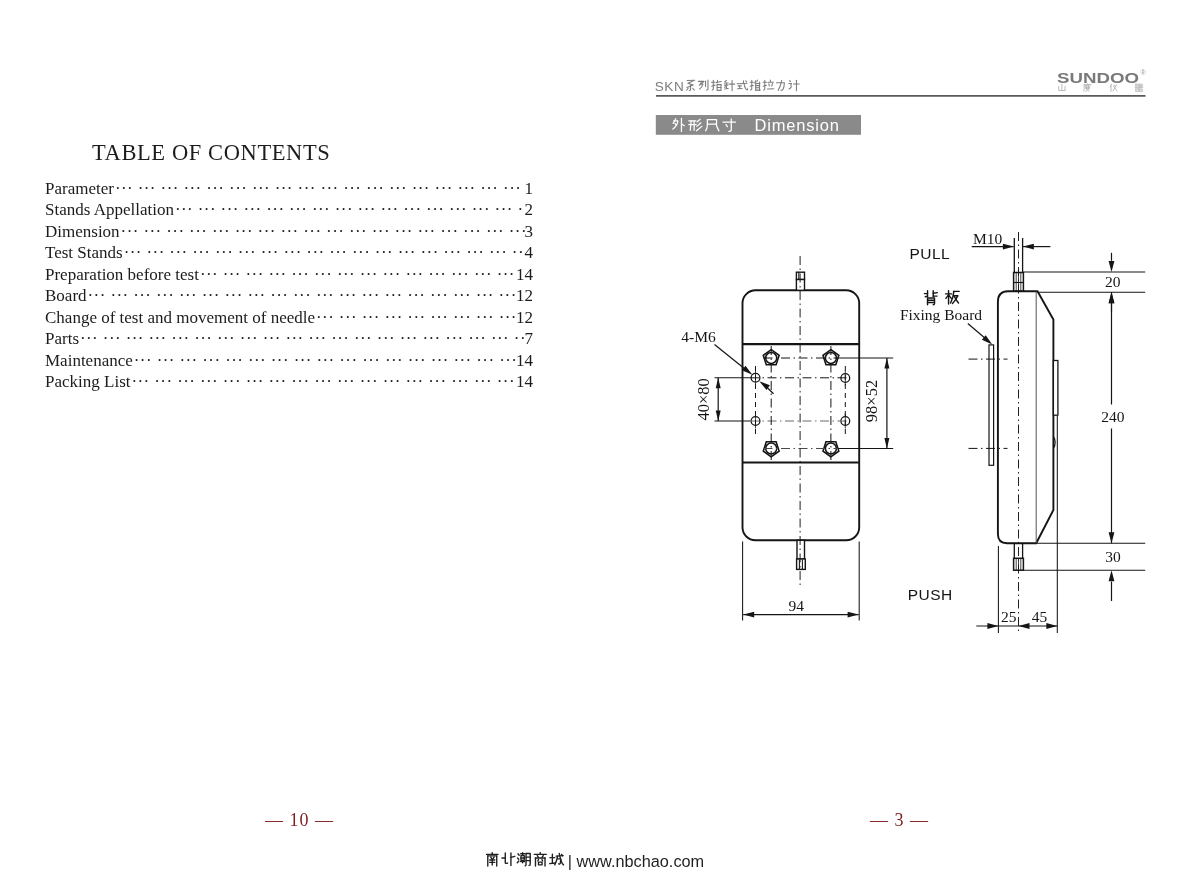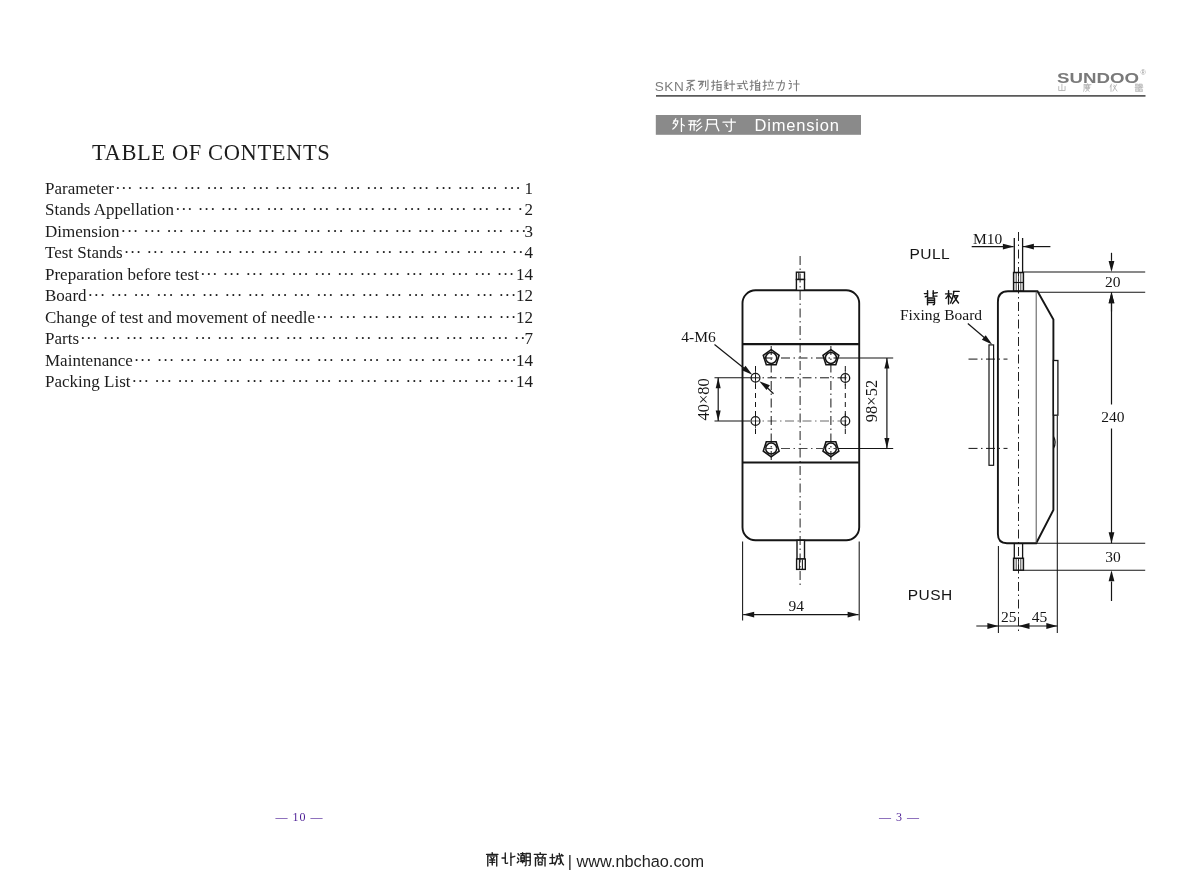--- a/index.html
+++ b/index.html
@@ -1,20 +1,20 @@
 <!DOCTYPE html>
 <html><head><meta charset="utf-8"><style>
 html,body{margin:0;padding:0;background:#ffffff;width:1200px;height:887px;overflow:hidden}
 #page{position:relative;width:1200px;height:887px;font-family:"Liberation Serif",serif;color:#1c1c1c}
 #toctitle{position:absolute;left:92px;top:140px;width:420px;text-align:left;font-size:22.5px;letter-spacing:0.6px;white-space:nowrap}
 .row{position:absolute;left:45px;width:488px;height:21px;font-size:17px;display:flex;align-items:flex-start;white-space:nowrap}
 .rt{flex:0 0 auto}
 .dots{flex:1 1 auto;overflow:hidden;padding:0 1px;letter-spacing:0.4px}
 .rn{flex:0 0 auto}
-.pagefoot{position:absolute;font-size:12px;color:#4c1d95;letter-spacing:1px;white-space:nowrap}
+.pagefoot{position:absolute;font-size:18px;color:#7f1d1d;letter-spacing:1px;white-space:nowrap}
 </style></head><body>
 <div id="page">
 
 <div id="toctitle">TABLE OF CONTENTS</div>
 
 <div class="row" style="top:178.5px">
       <span class="rt">Parameter</span>
       <span class="dots"><span>··· ··· ··· ··· ··· ··· ··· ··· ··· ··· ··· ··· ··· ··· ··· ··· ··· ··· ··· ··· ··· ··· ··· ··· ··· ··· ··· ··· ··· ··· ··· ··· ··· ··· ··· ··· ··· ··· ··· ···</span></span>
       <span class="rn">1</span>
     </div>

